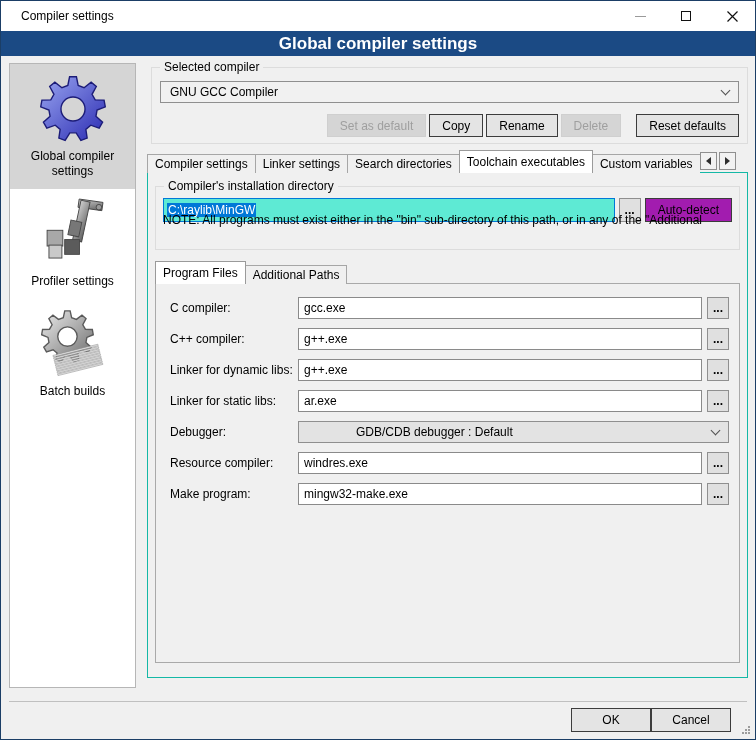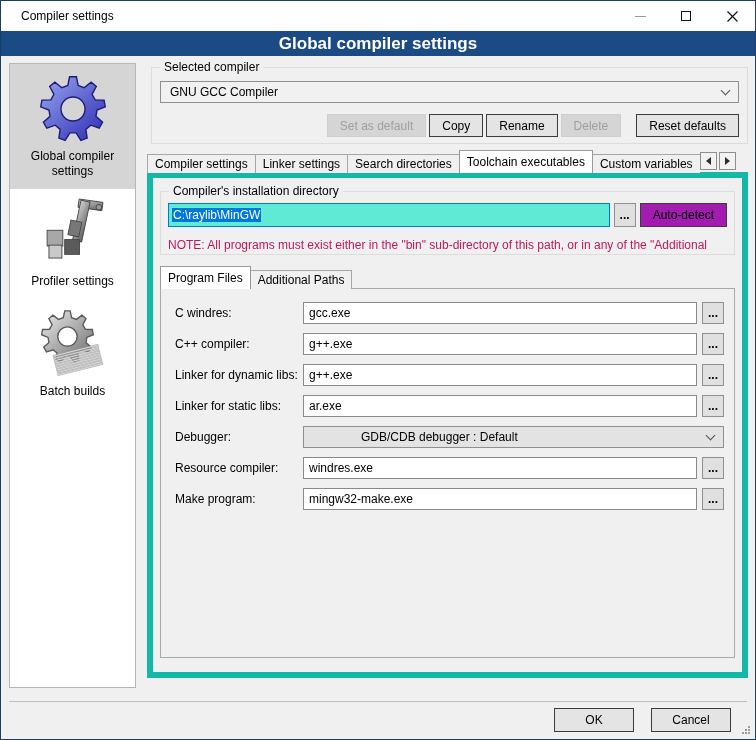--- a/index.html
+++ b/index.html
@@ -41,42 +41,42 @@
   .tabbar{position:absolute;left:146px;top:149px;width:601px;height:23px;display:flex;align-items:flex-end;z-index:3;}
   .tabs-clip{display:flex;align-items:flex-end;overflow:hidden;width:557px;height:23px;}
   .tab{height:19px;line-height:19px;padding:0 7px;background:#f0f0f0;border:1px solid #a6a6a6;border-bottom:none;
     margin-right:-1px;white-space:nowrap;flex:0 0 auto;}
   .tab.selected{height:23px;line-height:23px;background:#fff;border-color:#9a9a9a;position:relative;z-index:4;}
   .tab-arrows{margin-left:auto;margin-right:12px;display:flex;gap:2px;margin-bottom:3px;}
   .arrow-btn{width:17px;height:18px;border:1px solid #8f8f8f;background:#f2f2f2;display:flex;align-items:center;justify-content:center;padding:0;}
   .tri-l{width:0;height:0;border-top:4px solid transparent;border-bottom:4px solid transparent;border-right:5px solid #2e2e2e;}
   .tri-r{width:0;height:0;border-top:4px solid transparent;border-bottom:4px solid transparent;border-left:5px solid #2e2e2e;}
   
-  .page{position:absolute;left:146px;top:171px;width:601px;height:506px;border:6px solid #14b8a6;background:#f0f0f0;z-index:2;}
+  .page{position:absolute;left:146px;top:171px;width:601px;height:506px;border:1px solid #14b8a6;background:#f0f0f0;z-index:2;}
   
   #install-box{left:7px;top:13px;right:7px;height:64px;}
   .install-row{position:absolute;left:7px;top:11px;right:7px;display:flex;gap:4px;align-items:center;}
   .path-input{flex:1;height:24px;background:#5eead4;border:1px solid #0078d7;display:flex;align-items:center;padding:0 3px;overflow:hidden;white-space:nowrap;}
   .sel-text{background:#0078d7;color:#fff;padding:0 1px;}
   .browse{width:22px;height:24px;background:#e0e0e0;border:1px solid #8f8f8f;font-family:inherit;font-size:12px;font-weight:bold;line-height:10px;padding:0;}
   .autodetect{height:24px;padding:0 12px;background:#a21caf;border:1px solid #3c3c3c;font-family:inherit;font-size:12px;}
-  .note{position:absolute;left:7px;top:46px;right:1px;color:#be185d;white-space:nowrap;overflow:hidden;}
+  .note{position:absolute;left:7px;top:26px;right:1px;color:#000000;white-space:nowrap;overflow:hidden;}
   
   .subtabbar{position:absolute;left:7px;top:89px;height:22px;display:flex;align-items:flex-end;z-index:3;justify-content:space-between;}
   .subpanel{position:absolute;left:7px;top:110px;right:7px;bottom:14px;border:1px solid #a9a9a9;background:#f0f0f0;z-index:2;
     padding:13px 10px 0 14px;}
   .frow{display:flex;align-items:center;height:22px;margin-bottom:9px;}
   .flabel{width:128px;flex:0 0 auto;}
   .finput{flex:1;height:22px;background:#fff;border:1px solid #8a8a8a;line-height:20px;padding:0 5px;overflow:hidden;white-space:nowrap;}
   .fbrowse{width:22px;height:22px;margin-left:5px;background:#e0e0e0;border:1px solid #8f8f8f;font-family:inherit;font-size:12px;font-weight:bold;line-height:8px;padding:0;flex:0 0 auto;}
   .fselect{flex:1;height:22px;background:#e3e3e3;border:1px solid #8f8f8f;display:flex;align-items:center;padding:0 9px;}
   .fselect .val{flex:1;margin-left:48px;}
   
   .footer-line{position:absolute;left:8px;top:700px;right:8px;border-top:1px solid #c0c0c0;}
-  .footer-btns{position:absolute;top:707px;right:24px;display:flex;gap:17px;}
+  .footer-btns{position:absolute;top:707px;right:24px;display:flex;gap:0;}
   .fbtn{width:80px;height:24px;background:#e4e4e4;border:1px solid #3c3c3c;font-family:inherit;font-size:12px;}
   .grip{position:absolute;right:5px;bottom:5px;width:2px;height:2px;background:#9c9c9c;
     box-shadow:-3px 0 0 #9c9c9c,-6px 0 0 #9c9c9c,0 -3px 0 #9c9c9c,-3px -3px 0 #9c9c9c,0 -6px 0 #9c9c9c;}
 </style>
 </head>
 <body>
 
 <div class="window">
 
   <div class="titlebar">
@@ -203,21 +203,21 @@
       </div>
       <div class="note">NOTE: All programs must exist either in the "bin" sub-directory of this path, or in any of the "Additional</div>
     </div>
 
     <div class="subtabbar" id="subtabs">
         <div class="tab selected">Program Files</div>
         <div class="tab">Additional Paths</div>
       </div>
     <div class="subpanel" id="fields">
         <div class="frow">
-          <div class="flabel">C windres:</div>
+          <div class="flabel">C compiler:</div>
           <div class="finput">gcc.exe</div>
           <button class="fbrowse">...</button>
         </div>
         <div class="frow">
           <div class="flabel">C++ compiler:</div>
           <div class="finput">g++.exe</div>
           <button class="fbrowse">...</button>
         </div>
         <div class="frow">
           <div class="flabel">Linker for dynamic libs:</div>

